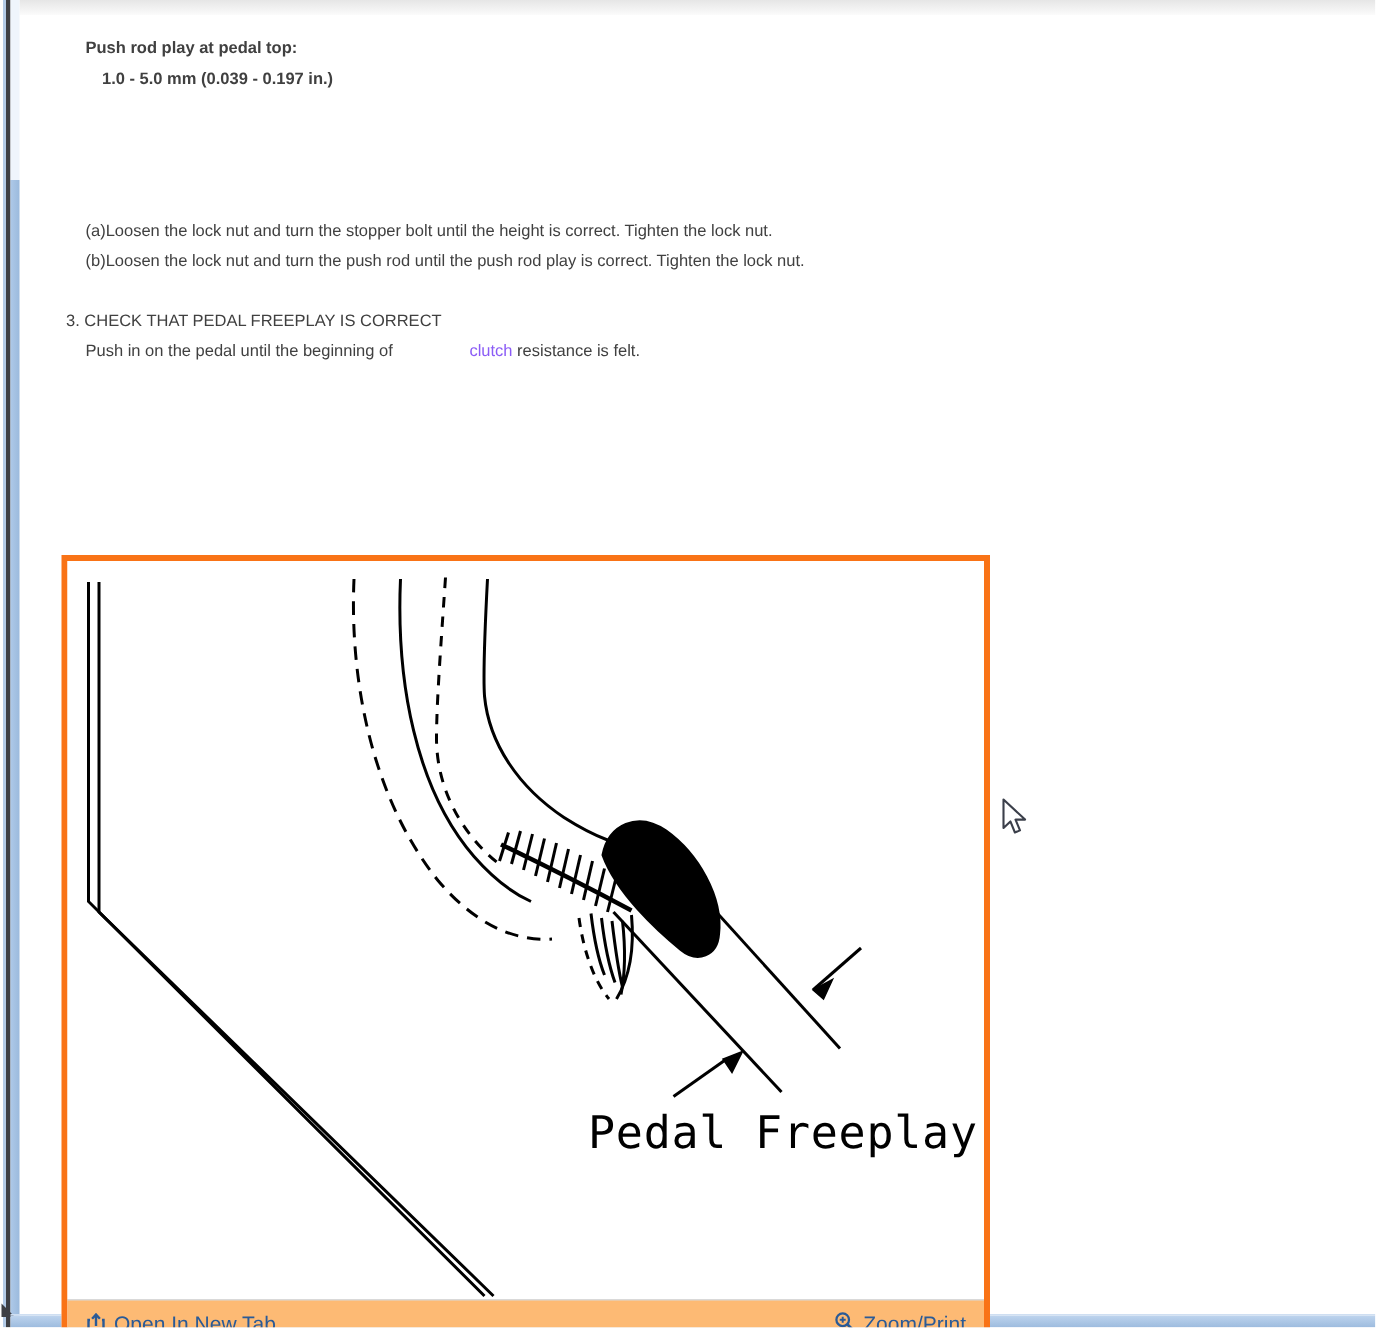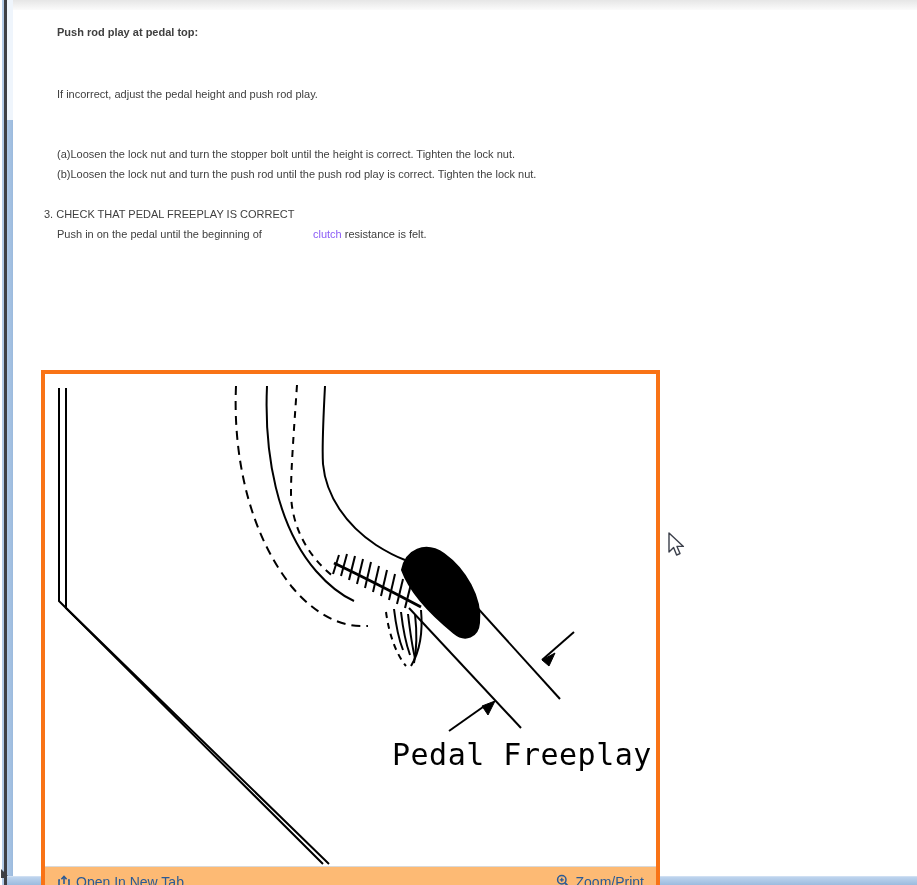--- a/index.html
+++ b/index.html
@@ -45,21 +45,21 @@
 
   <div class="rail-blue-line"></div>
   <div class="rail-dark-line"></div>
   <div class="rail-track"></div>
   <div class="rail-thumb"></div>
   <div class="rail-end-grip"></div>
 
   <div class="bottom-bar"></div>
 
   <div class="tline bold" style="left:57px;top:22px;">Push rod play at pedal top:</div>
-  <div class="tline" style="left:57px;top:84px;">If incorrect, adjust the pedal height and push rod play.</div>
+  <div class="tline bold" style="left:68px;top:43px;">1.0 - 5.0 mm (0.039 - 0.197 in.)</div>
 
   <div class="tline" style="left:57px;top:164px;">(b)Loosen the lock nut and turn the push rod until the push rod play is correct. Tighten the lock nut.</div>
   <div class="tline" style="left:57px;top:144px;">(a)Loosen the lock nut and turn the stopper bolt until the height is correct. Tighten the lock nut.</div>
 
   <div class="tline" style="left:44px;top:204px;">3. CHECK THAT PEDAL FREEPLAY IS CORRECT</div>
   <div class="tline" style="left:57px;top:224px;">
     <span>Push in on the pedal until the beginning of </span><a class="inline-link">clutch</a><span> resistance is felt.</span>
   </div>
 
 

